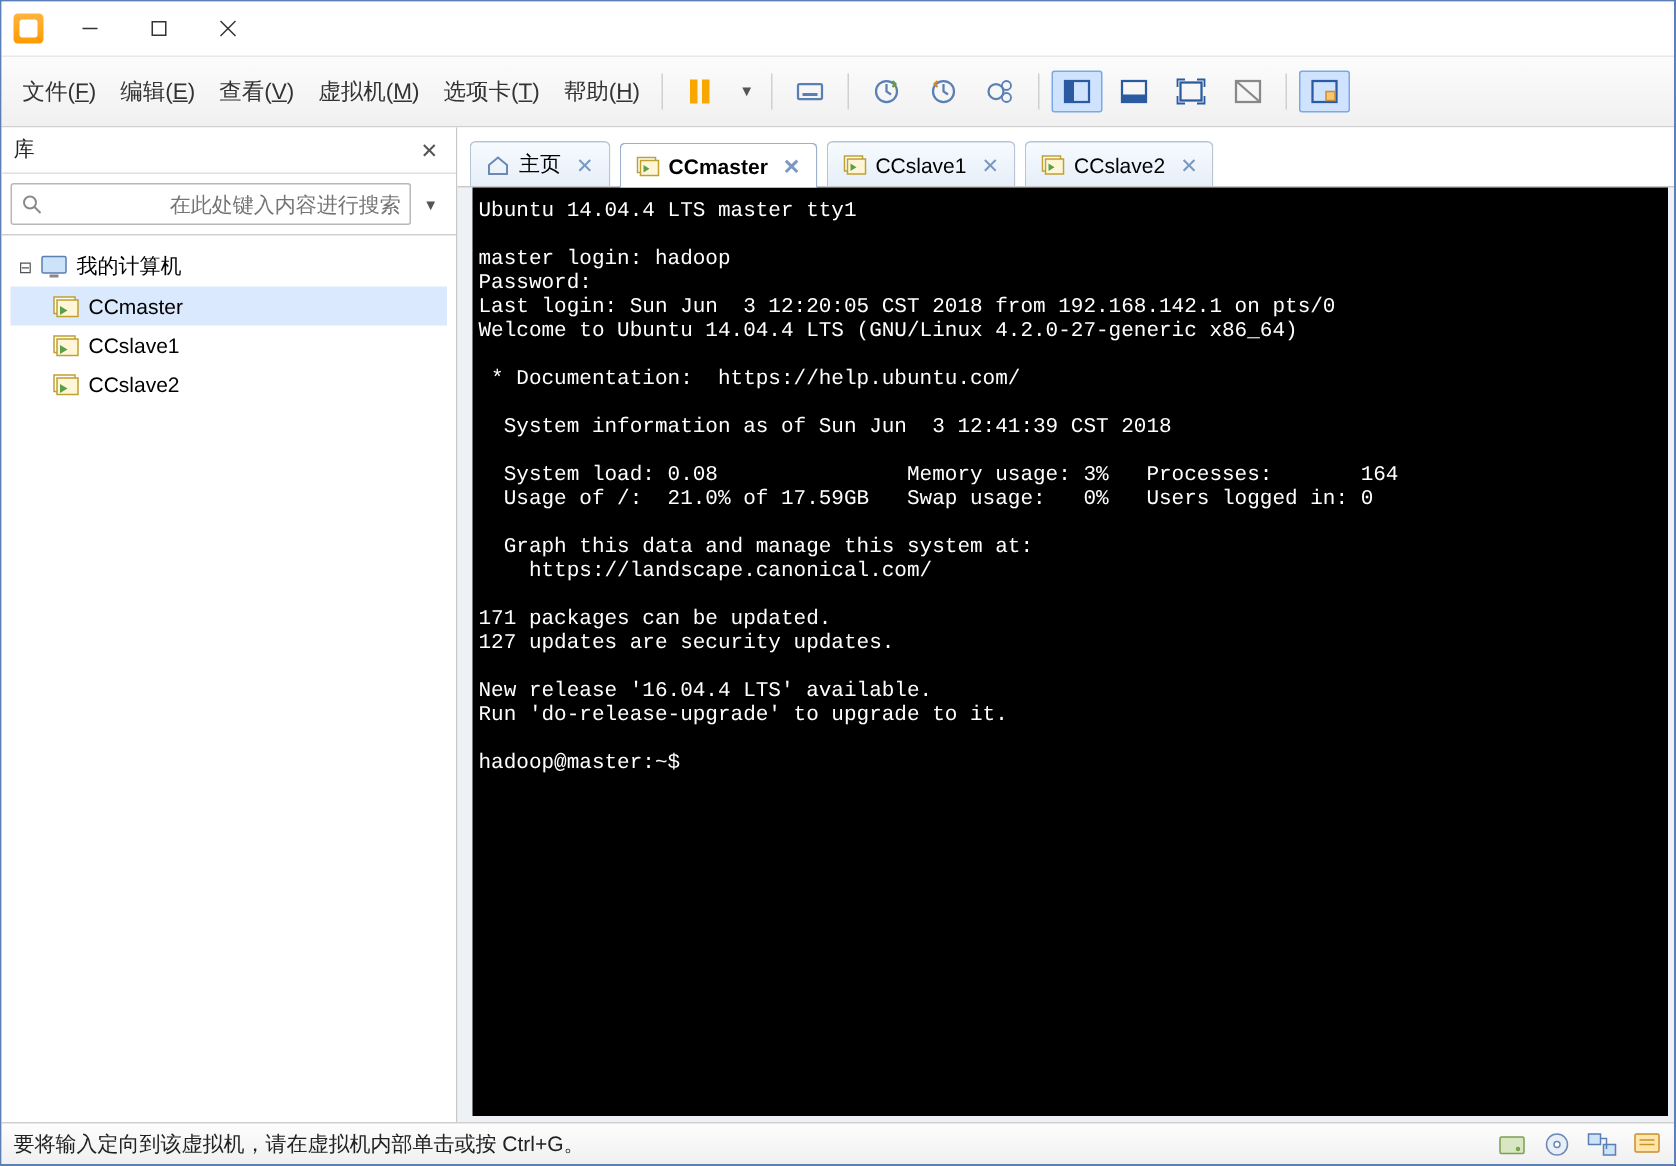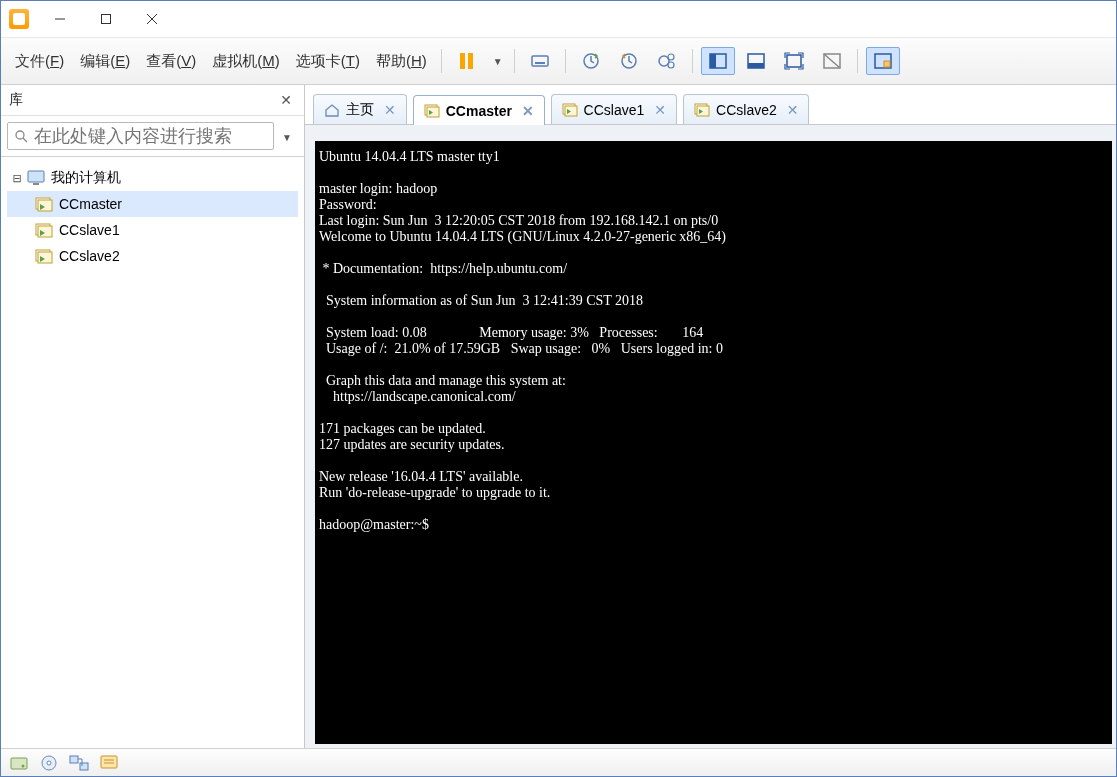--- a/index.html
+++ b/index.html
@@ -21,35 +21,35 @@
 .dropdown-arrow { font-size: 10px; color: #555; margin-left: 2px; }
 .pause-icon { display:flex; gap:3px; }
 .pause-icon span { width:5px; height:16px; background:#f7a700; }
 .main-area { flex: 1; display: flex; min-height: 0; }
 .sidebar { width: 304px; border-right: 1px solid #c8c8c8; display: flex; flex-direction: column; background:#fff; }
 .sidebar-header { display: flex; align-items: center; padding: 6px 8px; border-bottom: 1px solid #e0e0e0; }
 .sidebar-title { font-size: 14px; flex: 1; color:#222; }
 .close-x { font-size: 14px; color: #555; padding: 0 4px; }
 .search-row { display: flex; align-items: center; padding: 6px; border-bottom: 1px solid #d0d0d0; }
 .search-box { flex: 1; display: flex; align-items: center; border: 1px solid #b8b8b8; border-radius: 2px; height: 28px; padding: 0 6px; background:#fff; }
-.search-box input { border: none; outline: none; flex: 1; font-size: 18px; color: #a16207; }
+.search-box input { border: none; outline: none; flex: 1; font-size: 14px; color: #a16207; text-align: right; }
 .mag-icon { width: 14px; height: 14px; margin-right: 6px; }
 .tree { padding: 8px 6px; font-size: 14px; flex:1; overflow:auto; }
 .tree-row { display: flex; align-items: center; height: 26px; padding-left: 4px; }
 .tree-row.lvl1 { padding-left: 28px; }
 .tree-row.selected { background: #dbe9ff; }
 .toggle { width: 12px; text-align: center; color:#555; font-size:11px; margin-right:4px; }
 .tree-icon { width: 18px; height: 16px; margin-right: 6px; }
-.content { flex: 1; display: flex; flex-direction: column; background: #eef1f6; min-width:0;gap:16px; }
+.content { flex: 1; display: flex; flex-direction: column; background: #eef1f6; min-width:0; }
 .tabs-row { display: flex; align-items: flex-end; height: 40px; padding: 6px 8px 0 8px; gap: 6px; background:#fff; border-bottom:1px solid #c8c8c8; }
 .tab { display: flex; align-items: center; height: 30px; padding: 0 10px; border: 1px solid #b8c4d6; border-bottom: none; border-radius: 4px 4px 0 0; background: linear-gradient(#f7fbff,#e6eef8); font-size: 14px; gap:6px; }
 .tab.active { background: #fff; font-weight: bold; border-color:#9ab0cc; position:relative; top:1px; }
 .tab-icon { width: 16px; height: 14px; }
 .tab-close { color: #7a98c2; font-size: 14px; margin-left: 4px; }
-.terminal { flex: 1; margin: 0 4px 4px 10px; background: #000; color: #fff; font-family: Liberation Serif, serif; font-size: 14px; line-height: 16px; padding: 8px 4px; white-space: pre; overflow: hidden; }
+.terminal { flex: 1; margin: 0 4px 4px 10px; background: #000; color: #fff; font-family: Liberation Mono, monospace; font-size: 14px; line-height: 16px; padding: 8px 4px; white-space: pre; overflow: hidden; }
 .statusbar { height: 28px; display: flex; align-items: center; padding: 0 8px; border-top: 1px solid #d0d0d0; background: linear-gradient(#fdfdfd,#f0f0f0); font-size: 14px; }
 .status-text { flex: 1; color: #222; }
 .status-icons { display: flex; gap: 10px; align-items:center; }
 .sicon { width: 20px; height: 18px; }
 </style>
 </head>
 <body>
 
 <div class="titlebar">
   <div class="app-icon"></div>
@@ -267,20 +267,21 @@
 127 updates are security updates.
 
 New release '16.04.4 LTS' available.
 Run 'do-release-upgrade' to upgrade to it.
 
 hadoop@master:~$ </div>
   </div>
 </div>
 
 <div class="statusbar">
+  <div class="status-text">要将输入定向到该虚拟机，请在虚拟机内部单击或按 Ctrl+G。</div>
   <div class="status-icons">
     <svg class="sicon" viewBox="0 0 20 18">
         <rect x="2" y="4" width="16" height="11" rx="1" fill="#d8e6c4" stroke="#7aa050"></rect>
         <circle cx="14" cy="12" r="1.5" fill="#7aa050"></circle>
       </svg>
     <svg class="sicon" viewBox="0 0 20 18">
         <circle cx="10" cy="9" r="7" fill="#e8eef6" stroke="#6a8ab5"></circle>
         <circle cx="10" cy="9" r="2" fill="#fff" stroke="#6a8ab5"></circle>
       </svg>
     <svg class="sicon" viewBox="0 0 20 18">

